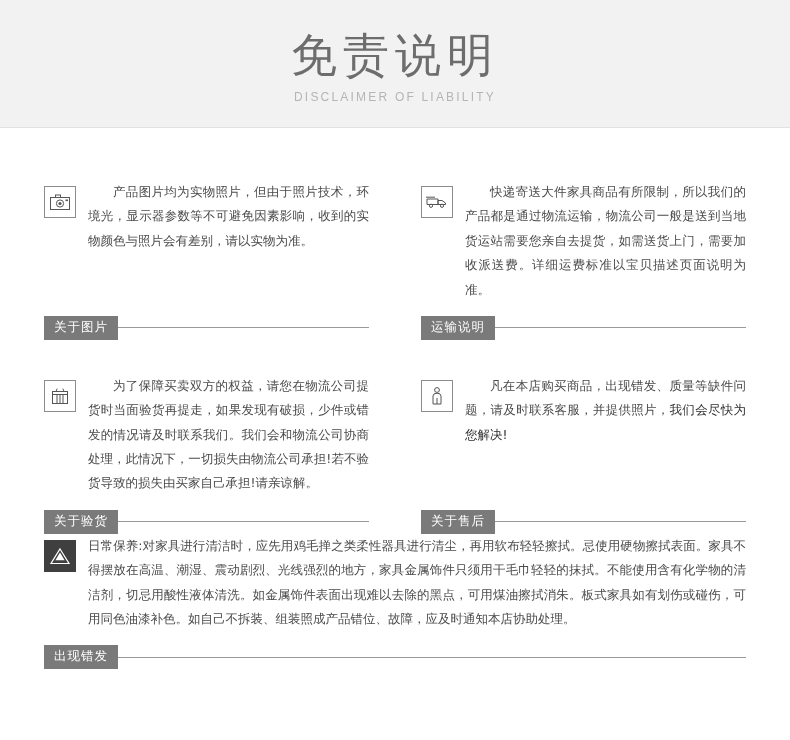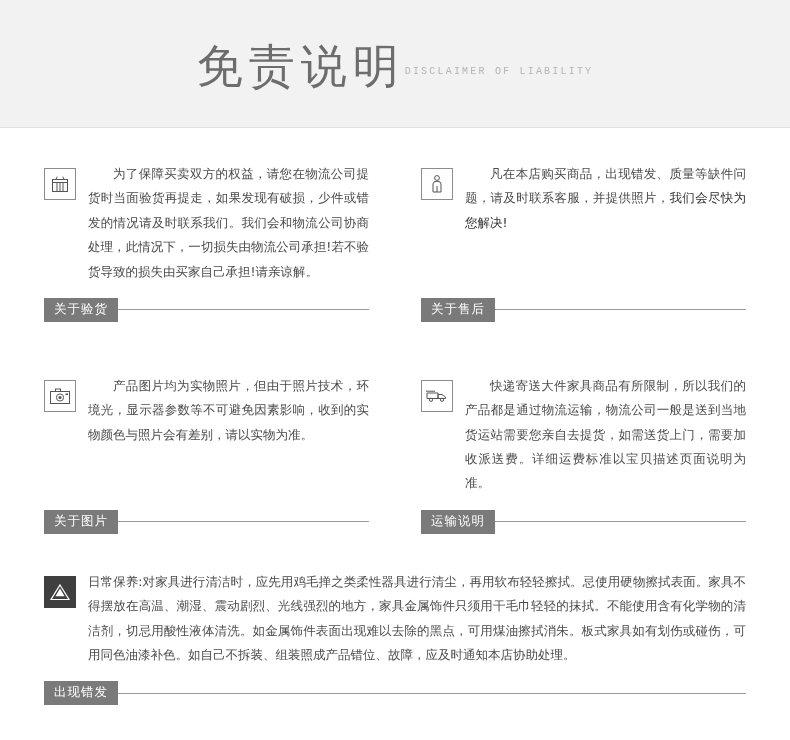--- a/index.html
+++ b/index.html
@@ -20,39 +20,39 @@
   }
 
   
   .header {
     position: relative;
     width: 790px;
     height: 128px;
     background: #f2f2f2;
     border-bottom: 1px solid #e2e2e2;
     display: flex;
-    flex-direction: row;
+    flex-direction: column;
     align-items: center;
     justify-content: center;
     padding-top: 6px;
   }
   .header-title {
     font-size: 46px;
     letter-spacing: 6px;
     color: #6d6d6d;
     font-weight: normal;
     line-height: 1.15;
     font-family: "DejaVu Sans", "Liberation Sans", sans-serif;
   }
   .header-sub {
     margin-top: 9px;
-    font-size: 10px;
+    font-size: 12px;
     letter-spacing: 2.2px;
     color: #b5b5b5;
-    font-family: Liberation Mono, monospace;
+    font-family: Liberation Sans, sans-serif;
   }
 
   
   .content {
     position: relative;
     padding: 0 44px;
   }
 
   .row {
     display: flex;
@@ -114,21 +114,21 @@
     font-family: "DejaVu Sans", "Liberation Sans", sans-serif;
   }
   .rule {
     flex: 1;
     height: 1px;
     background: #9a9a9a;
   }
 
   .row-1 { margin-top: 52px; }
   .row-2 { margin-top: 34px; }
-  .row-3 { margin-top: 36px; }
+  .row-3 { }
 
   
   .cell-inner { display: flex; flex-direction: column; height: 100%; }
   .cell-inner .label-row { margin-top: auto; padding-top: 14px; }
 
   .r1 .cell-inner { min-height: 108px; }
   .r2 .cell-inner { min-height: 128px; }
 
   
   svg { display: block; }
@@ -137,20 +137,66 @@
 <body>
 
 <div class="page">
 
   <div class="header">
     <div class="header-title">免责说明</div>
     <div class="header-sub">DISCLAIMER OF LIABILITY</div>
   </div>
 
   <div class="content">
+
+    <div class="row row-1 r1">
+
+      <div class="cell">
+        <div class="cell-inner">
+          <div class="block-body">
+            <div class="icon-box">
+              <svg width="20" height="16" viewBox="0 0 20 16">
+                <rect x="0.5" y="3.5" width="19" height="12" fill="none" stroke="#555" stroke-width="1"></rect>
+                <rect x="5.5" y="1" width="5" height="2.5" fill="none" stroke="#555" stroke-width="1"></rect>
+                <circle cx="10" cy="9.5" r="3.6" fill="none" stroke="#555" stroke-width="1"></circle>
+                <circle cx="10" cy="9.5" r="1.6" fill="#555"></circle>
+                <rect x="15.5" y="5.5" width="2.5" height="1.6" fill="#555"></rect>
+              </svg>
+            </div>
+            <div class="para">产品图片均为实物照片，但由于照片技术，环境光，显示器参数等不可避免因素影响，收到的实物颜色与照片会有差别，请以实物为准。</div>
+          </div>
+          <div class="label-row">
+            <span class="tag">关于图片</span>
+            <span class="rule"></span>
+          </div>
+        </div>
+      </div>
+
+      <div class="cell">
+        <div class="cell-inner">
+          <div class="block-body">
+            <div class="icon-box">
+              <svg width="22" height="14" viewBox="0 0 22 14">
+                <path d="M1 9.5 L1 4 L12 4 L12 9.5 Z" fill="none" stroke="#555" stroke-width="1"></path>
+                <path d="M12 5.5 L16 5.5 L19.5 8 L19.5 9.5 L12 9.5 Z" fill="none" stroke="#555" stroke-width="1"></path>
+                <circle cx="5" cy="10.8" r="1.6" fill="none" stroke="#555" stroke-width="1"></circle>
+                <circle cx="16" cy="10.8" r="1.6" fill="none" stroke="#555" stroke-width="1"></circle>
+                <line x1="0" y1="2.2" x2="9" y2="2.2" stroke="#555" stroke-width="1"></line>
+              </svg>
+            </div>
+            <div class="para">快递寄送大件家具商品有所限制，所以我们的产品都是通过物流运输，物流公司一般是送到当地货运站需要您亲自去提货，如需送货上门，需要加收派送费。详细运费标准以宝贝描述页面说明为准。</div>
+          </div>
+          <div class="label-row">
+            <span class="tag">运输说明</span>
+            <span class="rule"></span>
+          </div>
+        </div>
+      </div>
+
+    </div>
 
     <div class="row row-2 r2">
 
       <div class="cell">
         <div class="cell-inner">
           <div class="block-body">
             <div class="icon-box">
               <svg width="18" height="18" viewBox="0 0 18 18">
                 <rect x="1.5" y="4.5" width="15" height="12" fill="none" stroke="#555" stroke-width="1"></rect>
                 <line x1="1.5" y1="7.5" x2="16.5" y2="7.5" stroke="#555" stroke-width="1"></line>
@@ -183,66 +229,20 @@
           </div>
           <div class="label-row">
             <span class="tag">关于售后</span>
             <span class="rule"></span>
           </div>
         </div>
       </div>
 
     </div>
 
-    <div class="row row-1 r1">
-
-      <div class="cell">
-        <div class="cell-inner">
-          <div class="block-body">
-            <div class="icon-box">
-              <svg width="20" height="16" viewBox="0 0 20 16">
-                <rect x="0.5" y="3.5" width="19" height="12" fill="none" stroke="#555" stroke-width="1"></rect>
-                <rect x="5.5" y="1" width="5" height="2.5" fill="none" stroke="#555" stroke-width="1"></rect>
-                <circle cx="10" cy="9.5" r="3.6" fill="none" stroke="#555" stroke-width="1"></circle>
-                <circle cx="10" cy="9.5" r="1.6" fill="#555"></circle>
-                <rect x="15.5" y="5.5" width="2.5" height="1.6" fill="#555"></rect>
-              </svg>
-            </div>
-            <div class="para">产品图片均为实物照片，但由于照片技术，环境光，显示器参数等不可避免因素影响，收到的实物颜色与照片会有差别，请以实物为准。</div>
-          </div>
-          <div class="label-row">
-            <span class="tag">关于图片</span>
-            <span class="rule"></span>
-          </div>
-        </div>
-      </div>
-
-      <div class="cell">
-        <div class="cell-inner">
-          <div class="block-body">
-            <div class="icon-box">
-              <svg width="22" height="14" viewBox="0 0 22 14">
-                <path d="M1 9.5 L1 4 L12 4 L12 9.5 Z" fill="none" stroke="#555" stroke-width="1"></path>
-                <path d="M12 5.5 L16 5.5 L19.5 8 L19.5 9.5 L12 9.5 Z" fill="none" stroke="#555" stroke-width="1"></path>
-                <circle cx="5" cy="10.8" r="1.6" fill="none" stroke="#555" stroke-width="1"></circle>
-                <circle cx="16" cy="10.8" r="1.6" fill="none" stroke="#555" stroke-width="1"></circle>
-                <line x1="0" y1="2.2" x2="9" y2="2.2" stroke="#555" stroke-width="1"></line>
-              </svg>
-            </div>
-            <div class="para">快递寄送大件家具商品有所限制，所以我们的产品都是通过物流运输，物流公司一般是送到当地货运站需要您亲自去提货，如需送货上门，需要加收派送费。详细运费标准以宝贝描述页面说明为准。</div>
-          </div>
-          <div class="label-row">
-            <span class="tag">运输说明</span>
-            <span class="rule"></span>
-          </div>
-        </div>
-      </div>
-
-    </div>
-
     <div class="row row-3">
       <div class="cell full">
         <div class="cell-inner">
           <div class="block-body">
             <div class="icon-box solid">
               <svg width="22" height="20" viewBox="0 0 22 20">
                 <path d="M11 3 L20 17.5 L2 17.5 Z" fill="none" stroke="#ffffff" stroke-width="1.2"></path>
                 <path d="M11 6.6 L15.6 14.3 L6.4 14.3 Z" fill="#ffffff"></path>
               </svg>
             </div>

